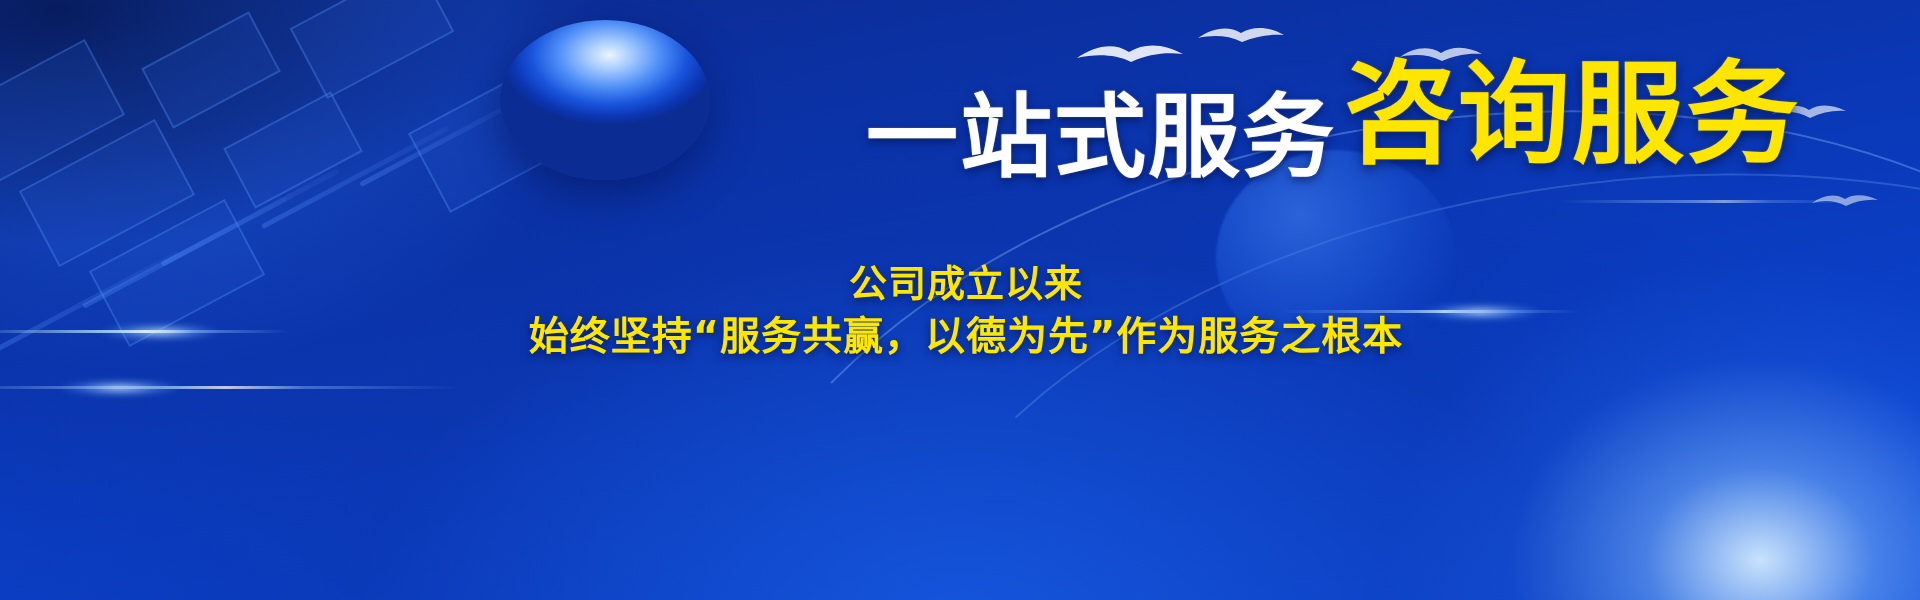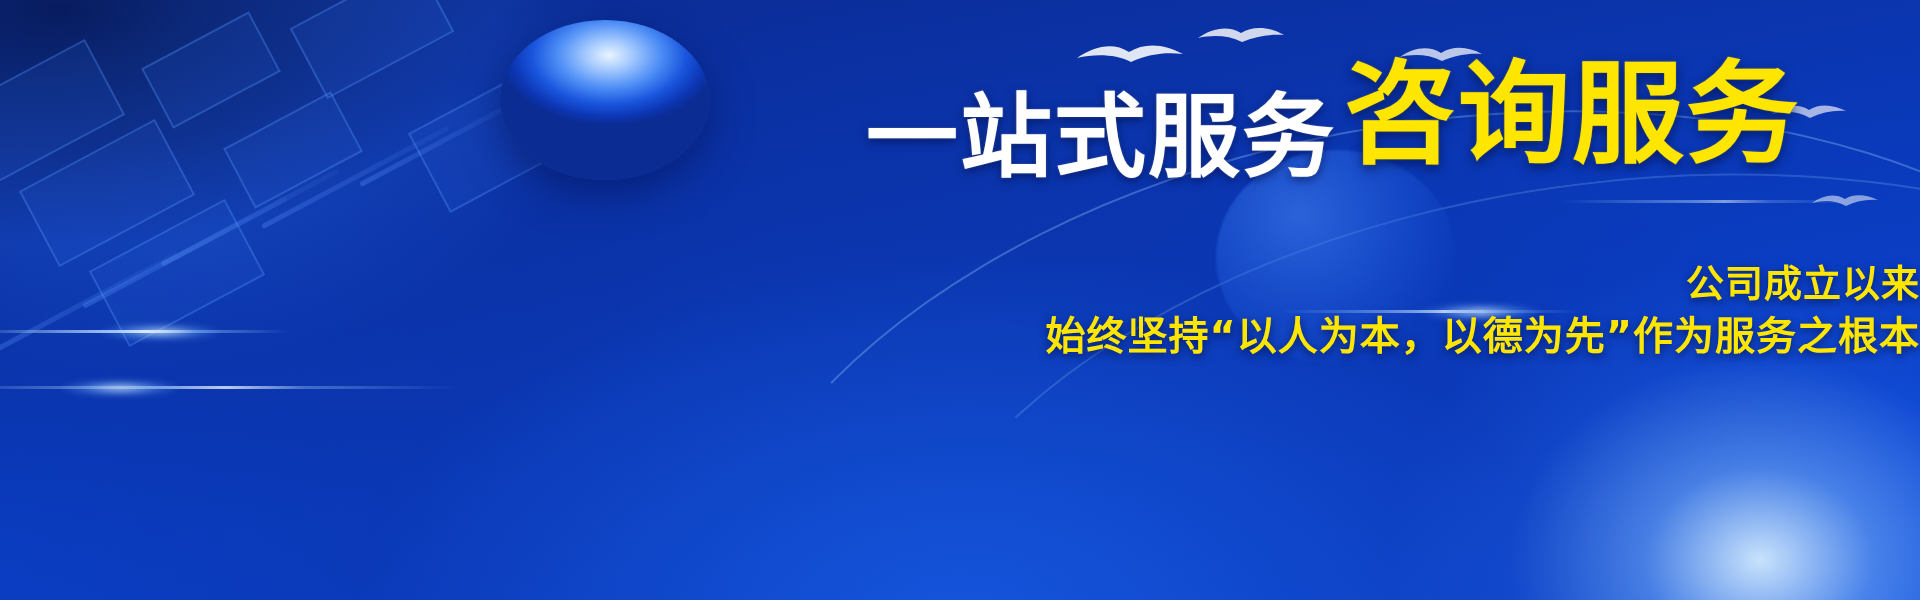--- a/index.html
+++ b/index.html
@@ -123,21 +123,21 @@
     position: relative;
     top: -16px;
     text-shadow: 0 4px 12px rgba(2,14,70,0.70), 0 0 2px rgba(255,230,0,0.5);
     vertical-align: baseline;
   }
 
   .body-block {
     position: absolute;
     left: 12px; right: 0;
     top: 258px;
-    text-align: right;
+    text-align: center;
   }
   .body-line {
     color: #ffe600;
     font-weight: 700;
     font-size: 40px;
     line-height: 52px;
     letter-spacing: 1px;
     white-space: nowrap;
     text-shadow: 0 3px 9px rgba(2,14,70,0.70);
   }
@@ -231,16 +231,16 @@
   </div>
 
   <div class="headline">
     <span class="headline-inner">
       <span class="hl-white">一站式服务</span><span class="hl-yellow">咨询服务</span>
     </span>
   </div>
 
   <div class="body-block">
     <div class="body-line first">公司成立以来</div>
-    <div class="body-line">始终坚持“以人为本，以德为先”作为服务之根本</div>
+    <div class="body-line">始终坚持“服务共赢，以德为先”作为服务之根本</div>
   </div>
 
 </div>
 
 </body></html>

